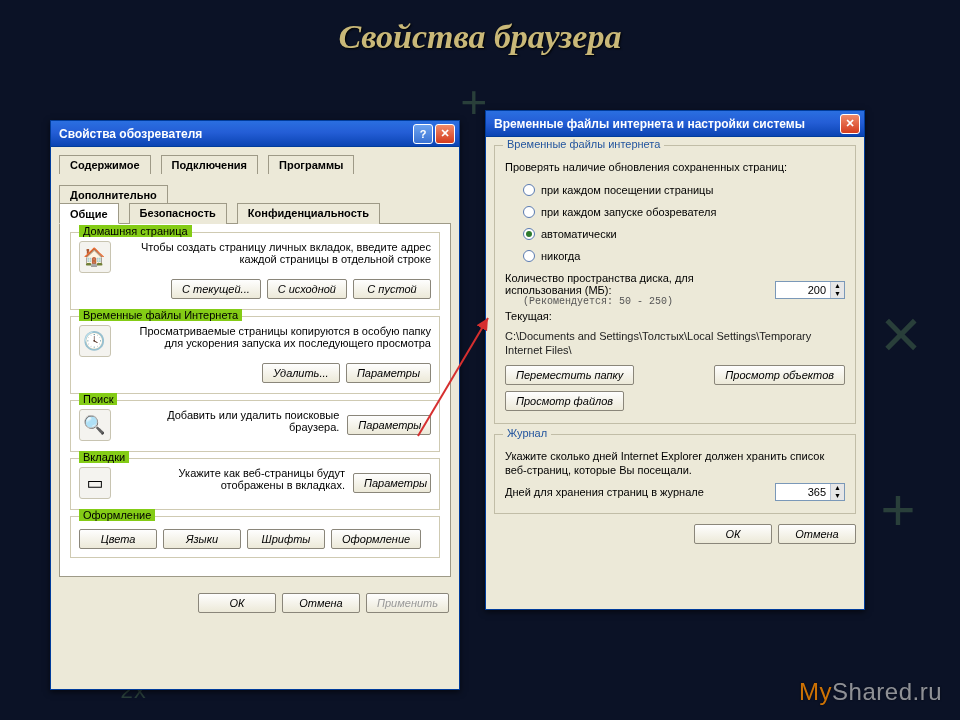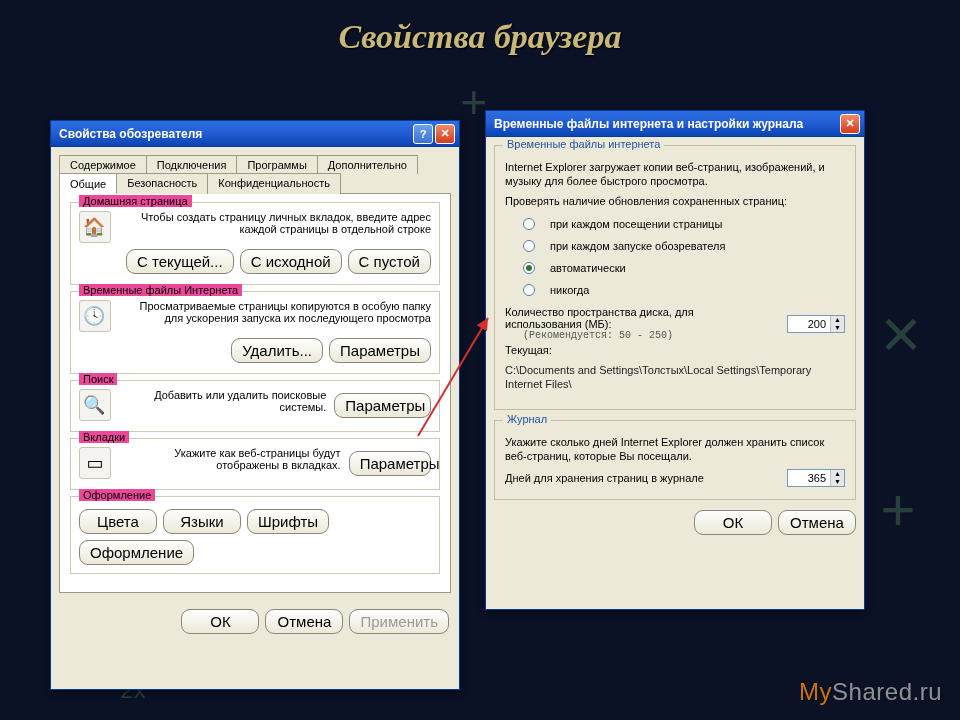--- a/index.html
+++ b/index.html
@@ -64,22 +64,23 @@
     font-size: 11px;
     color: #fff;
   }
   .xp-tbtn.help  { background: linear-gradient(#6da3ef,#3a72d3); }
   .xp-tbtn.close { background: linear-gradient(#f08b6a,#d43b1d); }
   .xp-body { padding: 8px; }
 
   
   #win-props { left: 50px; top: 120px; width: 410px; height: 570px; }
   .tabstrip {
-    display: flex; flex-wrap: wrap; gap: 0;
+    display: flex; flex-wrap: wrap; gap: 11px;
     margin-bottom: -1px;
+    font-weight: bold;
   }
   .tab {
     padding: 3px 10px;
     background: #ece9d8;
     border: 1px solid #9e9a87;
     border-bottom: none;
     font-size: 11px;
     margin-right: -1px;
     position: relative;
   }
@@ -96,21 +97,21 @@
   }
   .groupbox {
     border: 1px solid #cfcab2;
     padding: 8px 8px 10px 8px;
     margin-bottom: 6px;
     position: relative;
   }
   .groupbox > .legend {
     position: absolute;
     top: -8px; left: 8px;
-    background: #ec4899;
+    background: #84cc16;
     padding: 0 4px;
     font-size: 11px;
   }
   .grow { display: flex; gap: 8px; }
   .icon32 {
     width: 32px; height: 32px;
     flex: 0 0 32px;
     background: #f4f3ef;
     border: 1px solid #c8c4b1;
     border-radius: 3px;
@@ -144,24 +145,25 @@
   .textarea .sb::before{ top:3px;  border-bottom:6px solid #6b6b6b; }
   .textarea .sb::after { bottom:3px;border-top:6px solid #6b6b6b; }
 
   .btnrow { display: flex; gap: 6px; justify-content: flex-end; margin-top: 6px; flex-wrap: wrap; }
   .btnrow.left { justify-content: flex-start; }
   .xp-btn {
     min-width: 78px;
     padding: 3px 10px;
     background: linear-gradient(#fefefe,#ece9d8);
     border: 1px solid #8a867a;
-    border-radius: 9px;
-    font-size: 15px;
+    border-radius: 2px;
+    font-size: 11px;
     text-align: center;
     white-space: nowrap;
+    font-style: italic;
   }
   .xp-btn.wide { min-width: 92px; }
   .xp-btn.disabled { color: #999; }
 
   .bottom-btns {
     display: flex; gap: 6px; justify-content: flex-end;
     padding: 8px 10px 10px 0;
   }
 
   
@@ -173,37 +175,37 @@
     margin-bottom: 10px;
     position: relative;
   }
   .fieldset2 > .legend {
     position: absolute; top: -8px; left: 8px;
     background: #ece9d8; padding: 0 4px;
     color: #23559e; font-size: 11px;
   }
   .blk { margin: 4px 0 6px 0; line-height: 14px; }
   .radio-list { margin: 4px 0 6px 18px; }
-  .radio-row { display: flex; align-items: center; gap: 15px; margin: 10px 0; }
+  .radio-row { display: flex; align-items: center; gap: 6px; margin: 10px 0; }
   .radio {
     width: 12px; height: 12px; border-radius: 50%;
     border: 1px solid #5a7bb1; background: #fff;
     display: inline-flex; align-items: center; justify-content: center;
   }
   .radio.checked::after {
     content: ""; width: 6px; height: 6px; border-radius: 50%;
     background: #2e7a2e;
   }
   .spinrow { display: flex; align-items: center; gap: 14px; margin: 2px 0 2px 0; }
   .spin {
     display: inline-flex; align-items: stretch;
     border: 1px solid #7a98b8; background: #fff; height: 18px;
   }
   .spin input {
-    border: none; width: 42px; text-align: right;
+    border: none; width: 54px; text-align: right;
     font-size: 11px; padding: 0 4px;
   }
   .spin .ud {
     width: 14px; display: flex; flex-direction: column;
     border-left: 1px solid #b6c3d6;
   }
   .spin .ud span{
     flex:1 1 50%; font-size:7px; line-height:8px; text-align:center;
     background:#e6e6e6;
   }
@@ -285,21 +287,21 @@
         <div class="btnrow">
           <span class="xp-btn">Удалить...</span>
           <span class="xp-btn" id="tmp-settings-btn">Параметры</span>
         </div>
       </div>
 
       <div class="groupbox">
         <span class="legend">Поиск</span>
         <div class="grow">
           <div class="icon32">🔍</div>
-          <div class="gcol">Добавить или удалить поисковые системы.</div>
+          <div class="gcol">Добавить или удалить поисковые браузера.</div>
           <span class="xp-btn" style="align-self:center">Параметры</span>
         </div>
       </div>
 
       <div class="groupbox">
         <span class="legend">Вкладки</span>
         <div class="grow">
           <div class="icon32">▭</div>
           <div class="gcol">Укажите как веб-страницы будут отображены в вкладках.</div>
           <span class="xp-btn" style="align-self:center">Параметры</span>
@@ -321,30 +323,29 @@
 
   <div class="bottom-btns">
     <span class="xp-btn">ОК</span>
     <span class="xp-btn">Отмена</span>
     <span class="xp-btn disabled">Применить</span>
   </div>
 </div>
 
 <div id="win-temp" class="xp-window">
   <div class="xp-titlebar">
-    <span>Временные файлы интернета и настройки журнала</span>
+    <span>Временные файлы интернета и настройки системы</span>
     <span class="xp-title-btns">
       <span class="xp-tbtn close">✕</span>
     </span>
   </div>
   <div class="xp-body">
 
     <div class="fieldset2">
       <span class="legend">Временные файлы интернета</span>
-      <div class="blk">Internet Explorer загружает копии веб-страниц, изображений, и музыку для более быстрого просмотра.</div>
       <div class="blk">Проверять наличие обновления сохраненных страниц:</div>
 
       <div class="radio-list">
         <div class="radio-row">
             <span class="radio"></span>
           <span>при каждом посещении страницы</span>
           </div>
         <div class="radio-row">
             <span class="radio"></span>
           <span>при каждом запуске обозревателя</span>
@@ -369,20 +370,25 @@
           <span class="ud">
               <span>▲</span>
               <span>▼</span>
             </span>
         </span>
       </div>
 
       <div class="blk" style="margin-top:0">Текущая:</div>
       <div class="blk" style="color:#222">C:\Documents and Settings\Толстых\Local Settings\Temporary Internet Files\</div>
 
+      <div class="btnrow" style="justify-content:space-between;margin-top:8px">
+        <span class="xp-btn wide">Переместить папку</span>
+        <span class="xp-btn wide">Просмотр объектов</span>
+        <span class="xp-btn wide">Просмотр файлов</span>
+      </div>
     </div>
 
     <div class="fieldset2">
       <span class="legend">Журнал</span>
       <div class="blk">Укажите сколько дней Internet Explorer должен хранить список веб-страниц, которые Вы посещали.</div>
       <div class="histrow">
         <span style="flex:1">Дней для хранения страниц в журнале</span>
         <span class="spin">
           <input value="365" style="">
           <span class="ud">

